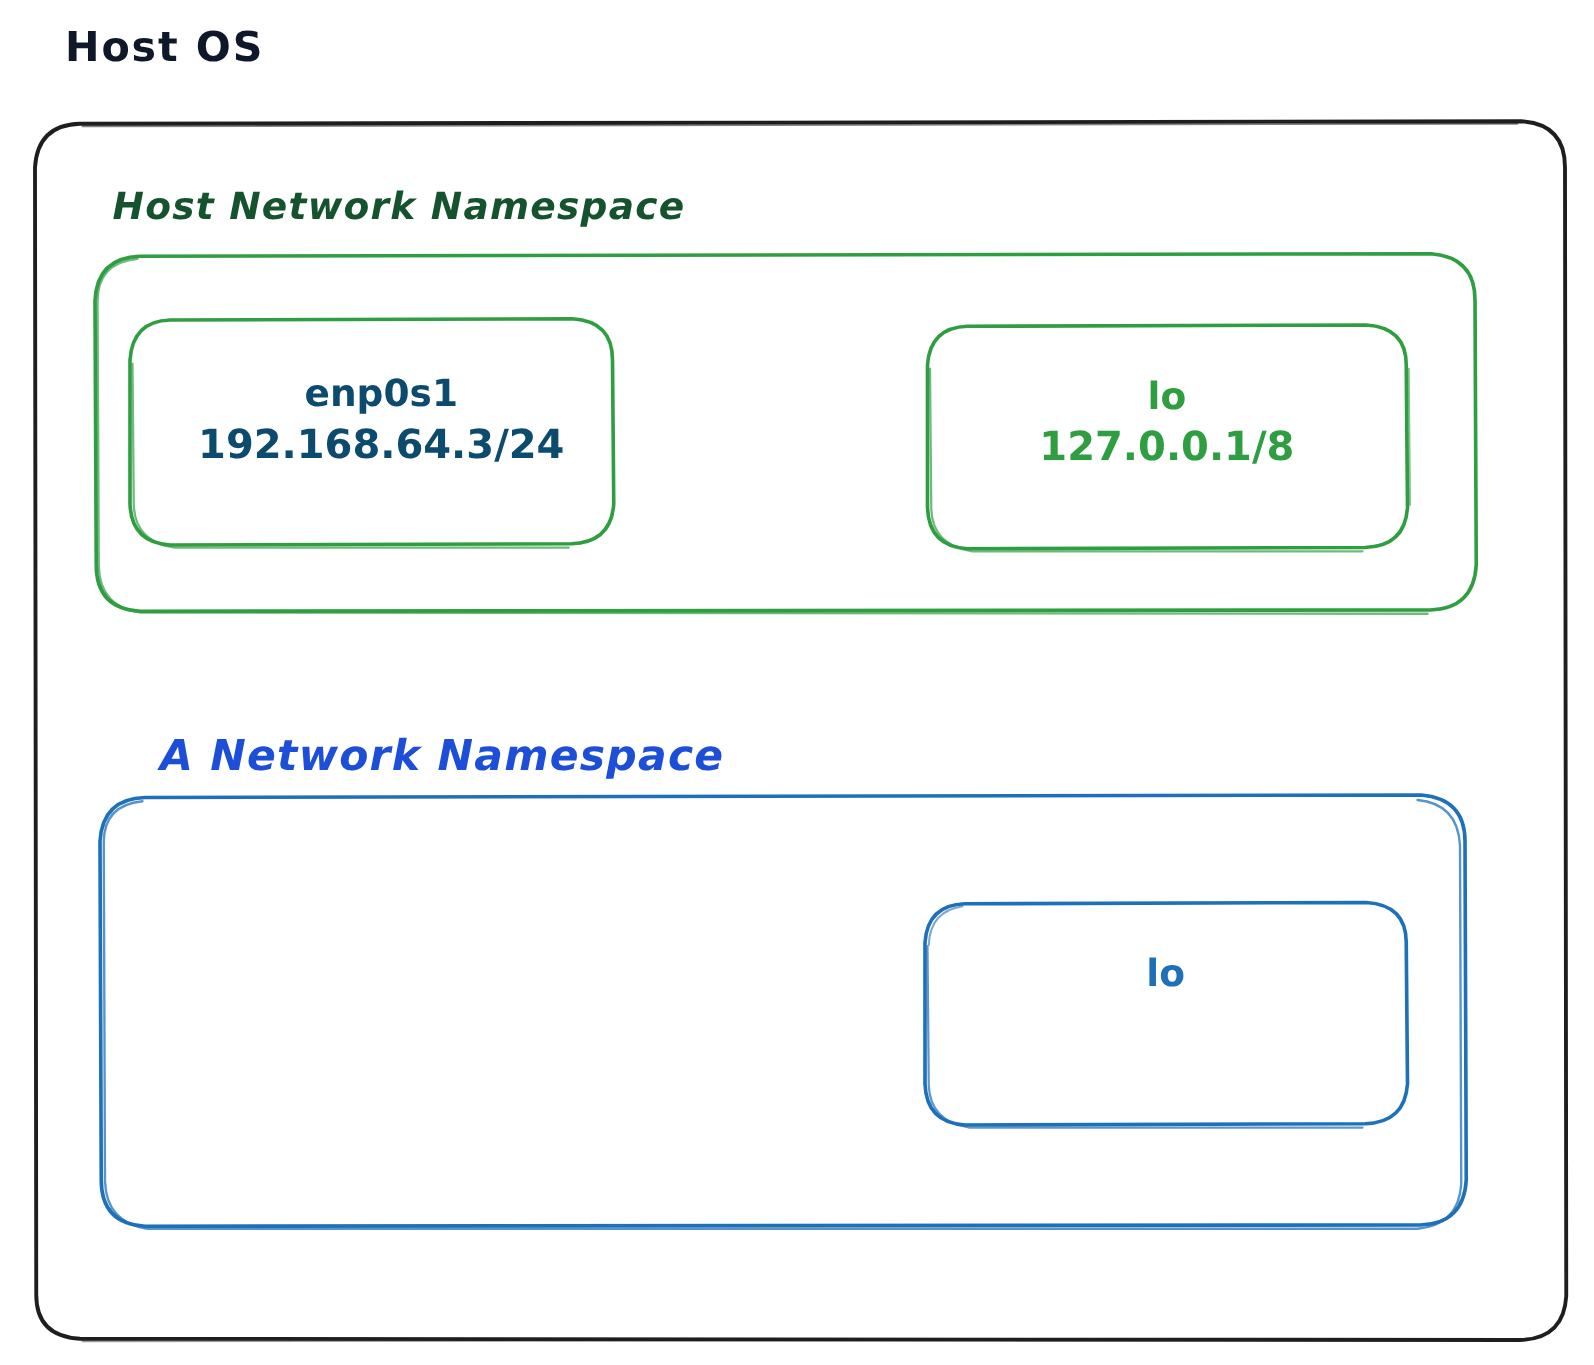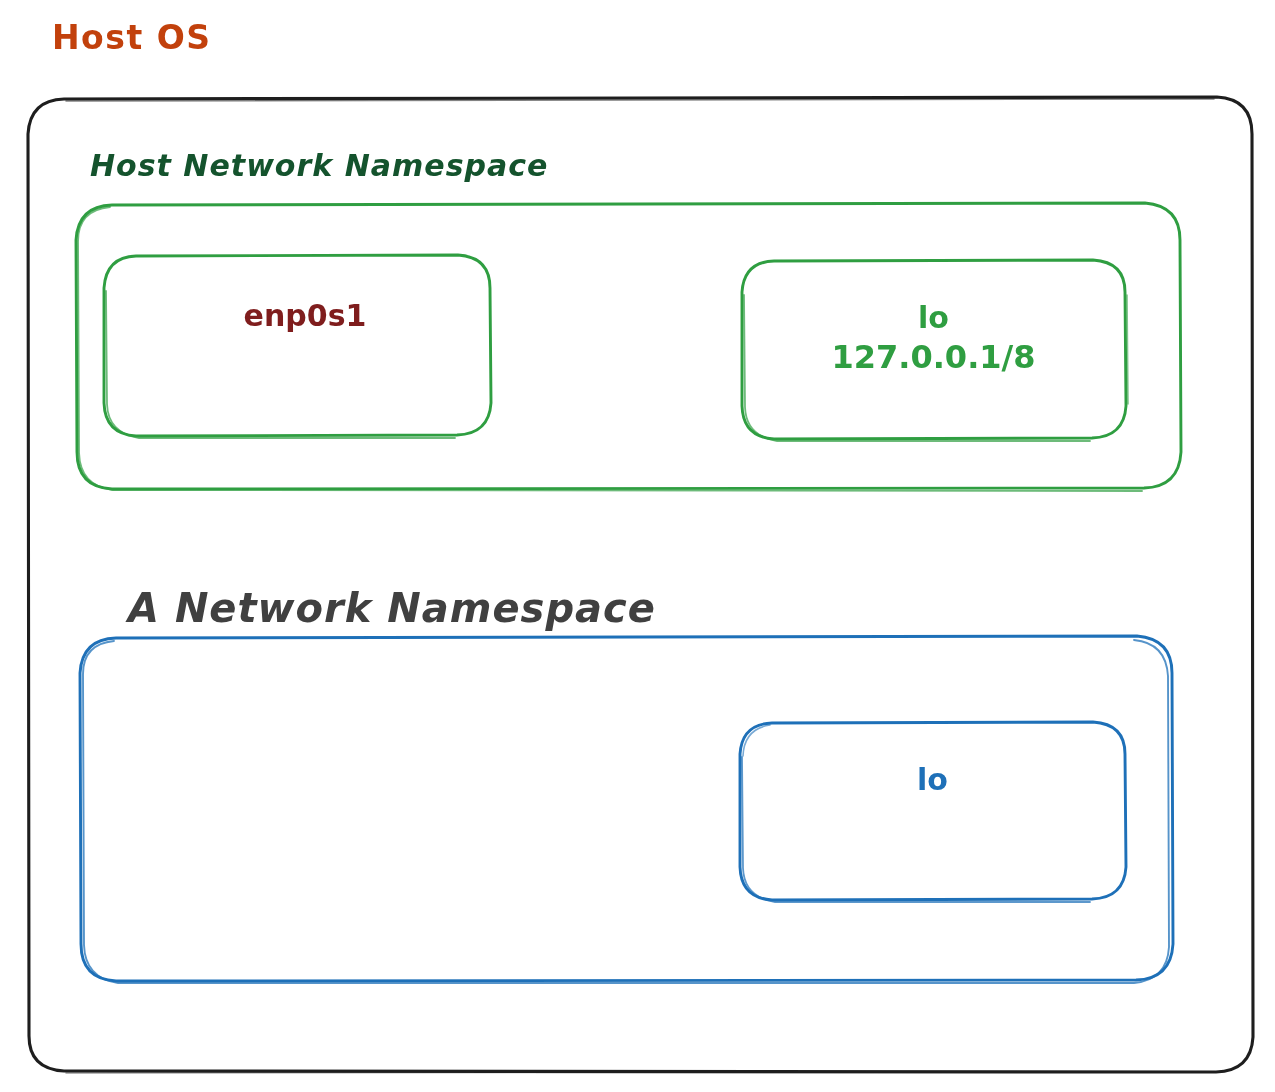--- a/index.html
+++ b/index.html
@@ -12,51 +12,51 @@
   .lbl{
     position:absolute;
     white-space:nowrap;
     font-family:"DejaVu Sans", sans-serif;
     font-weight:700;
     letter-spacing:0.5px;
   }
   #host-os-title{
     left:52px; top:18px;
     font-size:33px;
-    color:#c2410c;
+    color:#0f172a;
     letter-spacing:1.5px;
     font-weight:700;
   }
   #host-ns-label{
     left:90px; top:148px;
     font-size:30px;
     color:#14532d;
     font-style:italic;
     letter-spacing:1px;
   }
   #a-ns-label{
     left:128px; top:585px;
-    font-size:40px;
-    color:#404040;
+    font-size:34px;
+    color:#1d4ed8;
     font-style:italic;
     letter-spacing:1px;
   }
 
   .boxtext{
     position:absolute;
     text-align:center;
     white-space:nowrap;
     font-family:"DejaVu Sans", sans-serif;
     font-weight:600;
     line-height:1.30;
   }
   .boxtext .l1{display:block;font-size:30px;}
   .boxtext .l2{display:block;font-size:32px;}
 
-  #enp0s1-text{ left:104px; top:296px; width:402px; color:#7f1d1d; }
+  #enp0s1-text{ left:104px; top:296px; width:402px; color:#0c4a6e; }
   #host-lo-text{ left:742px; top:298px; width:383px; color:#2f9e41; }
   #ns-lo-text{ left:740px; top:760px; width:385px; color:#1e70b8; }
 </style>
 </head>
 <body>
 
 <svg id="canvas" viewBox="0 0 1275 1092" xmlns="http://www.w3.org/2000/svg" aria-hidden="true">
   <g fill="none" stroke-linecap="round" stroke-linejoin="round">
 
     <g stroke="#1e1e1e" stroke-width="3.1">
@@ -103,20 +103,21 @@
 </svg>
 
 <div class="lbl" id="host-os-title">Host OS</div>
 
 <div class="lbl" id="host-ns-label">Host Network Namespace</div>
 
 <div class="lbl" id="a-ns-label">A Network Namespace</div>
 
 <div class="boxtext" id="enp0s1-text">
   <span class="l1">enp0s1</span>
+  <span class="l2">192.168.64.3/24</span>
 </div>
 
 <div class="boxtext" id="host-lo-text">
   <span class="l1">lo</span>
   <span class="l2">127.0.0.1/8</span>
 </div>
 
 <div class="boxtext" id="ns-lo-text">
   <span class="l1">lo</span>
 </div>

